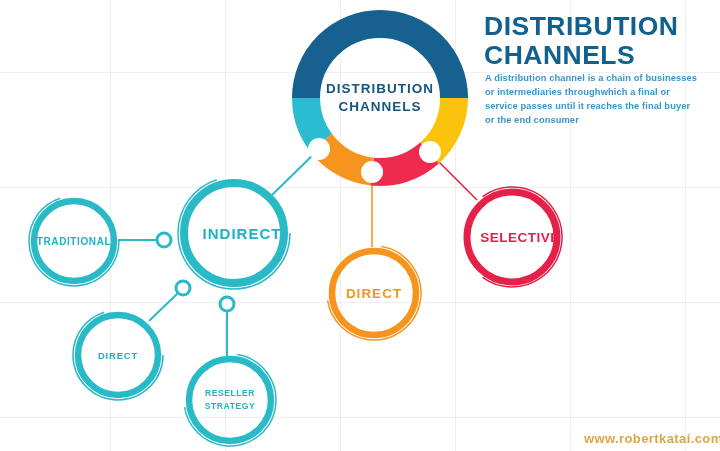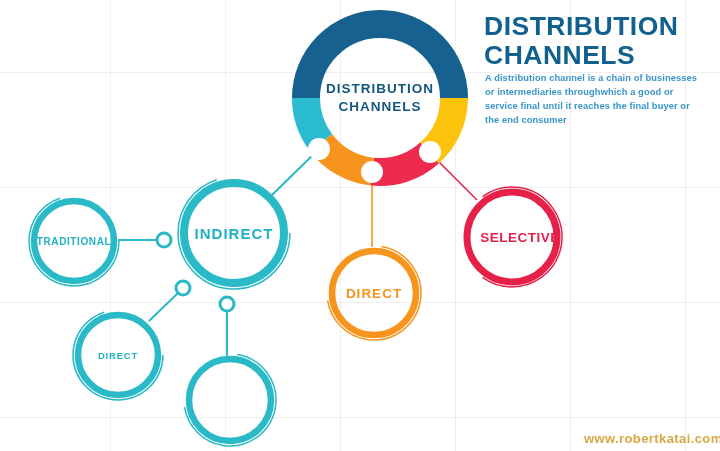--- a/index.html
+++ b/index.html
@@ -15,21 +15,21 @@
   }
   #diagram-svg{position:absolute;left:0;top:0;}
   .lbl{
     position:absolute;transform:translate(-50%,-50%);
     text-align:center;font-weight:bold;white-space:normal;
   }
   .donut-center-label{
     width:130px;font-size:13.5px;letter-spacing:1px;line-height:1.3;
   }
   .lbl-traditional{width:80px;font-size:10px;letter-spacing:0.6px;}
-  .lbl-indirect{width:90px;font-size:15px;letter-spacing:1px;}
+  .lbl-indirect{width:90px;font-size:15px;letter-spacing:1px;margin-left:8px;}
   .lbl-direct-sub{width:70px;font-size:9.5px;letter-spacing:0.8px;}
   .lbl-reseller{width:66px;font-size:8.5px;letter-spacing:0.6px;line-height:1.5;}
   .lbl-direct{width:80px;font-size:13.5px;letter-spacing:1px;}
   .lbl-selective{width:92px;font-size:13.5px;letter-spacing:0.5px;padding-left:16px;}
   .title{
     position:absolute;left:484px;top:12px;width:226px;
     font-size:26.5px;font-weight:800;letter-spacing:0.5px;line-height:1.08;
   }
   .description{
     position:absolute;left:485px;top:72px;width:214px;
@@ -99,23 +99,24 @@
   </svg>
 
   <div class="lbl donut-center-label" style="left: 380px; top: 98px; color: rgb(20, 86, 126);">DISTRIBUTION CHANNELS</div>
 
   <div class="lbl lbl-traditional" style="left: 74px; top: 241px; color: rgb(31, 177, 196);">TRADITIONAL</div>
 
   <div class="lbl lbl-indirect" style="left: 234px; top: 233px; color: rgb(31, 177, 196);">INDIRECT</div>
 
   <div class="lbl lbl-direct-sub" style="left: 118px; top: 355px; color: rgb(31, 177, 196);">DIRECT</div>
 
+  <div class="lbl lbl-reseller" style="left: 230px; top: 400px; color: rgb(31, 177, 196);">RESELLER STRATEGY</div>
 
   <div class="lbl lbl-direct" style="left: 374px; top: 293px; color: rgb(247, 148, 29);">DIRECT</div>
 
   <div class="lbl lbl-selective" style="left: 512px; top: 237px; color: rgb(230, 33, 73);">SELECTIVE</div>
 
   <div class="title" style="color: rgb(17, 97, 143);">DISTRIBUTION CHANNELS</div>
 
-  <div class="description" style="color: rgb(55, 149, 204);">A distribution channel is a chain of businesses or intermediaries throughwhich a good or service final until it reaches the final buyer or the end consumer</div>
+  <div class="description" style="color: rgb(55, 149, 204);">A distribution channel is a chain of businesses or intermediaries throughwhich a final or service passes until it reaches the final buyer or the end consumer</div>
 
   <div class="watermark" style="color: rgb(216, 168, 69);">www.robertkatai.com</div>
 </div>
 
 </body></html>

